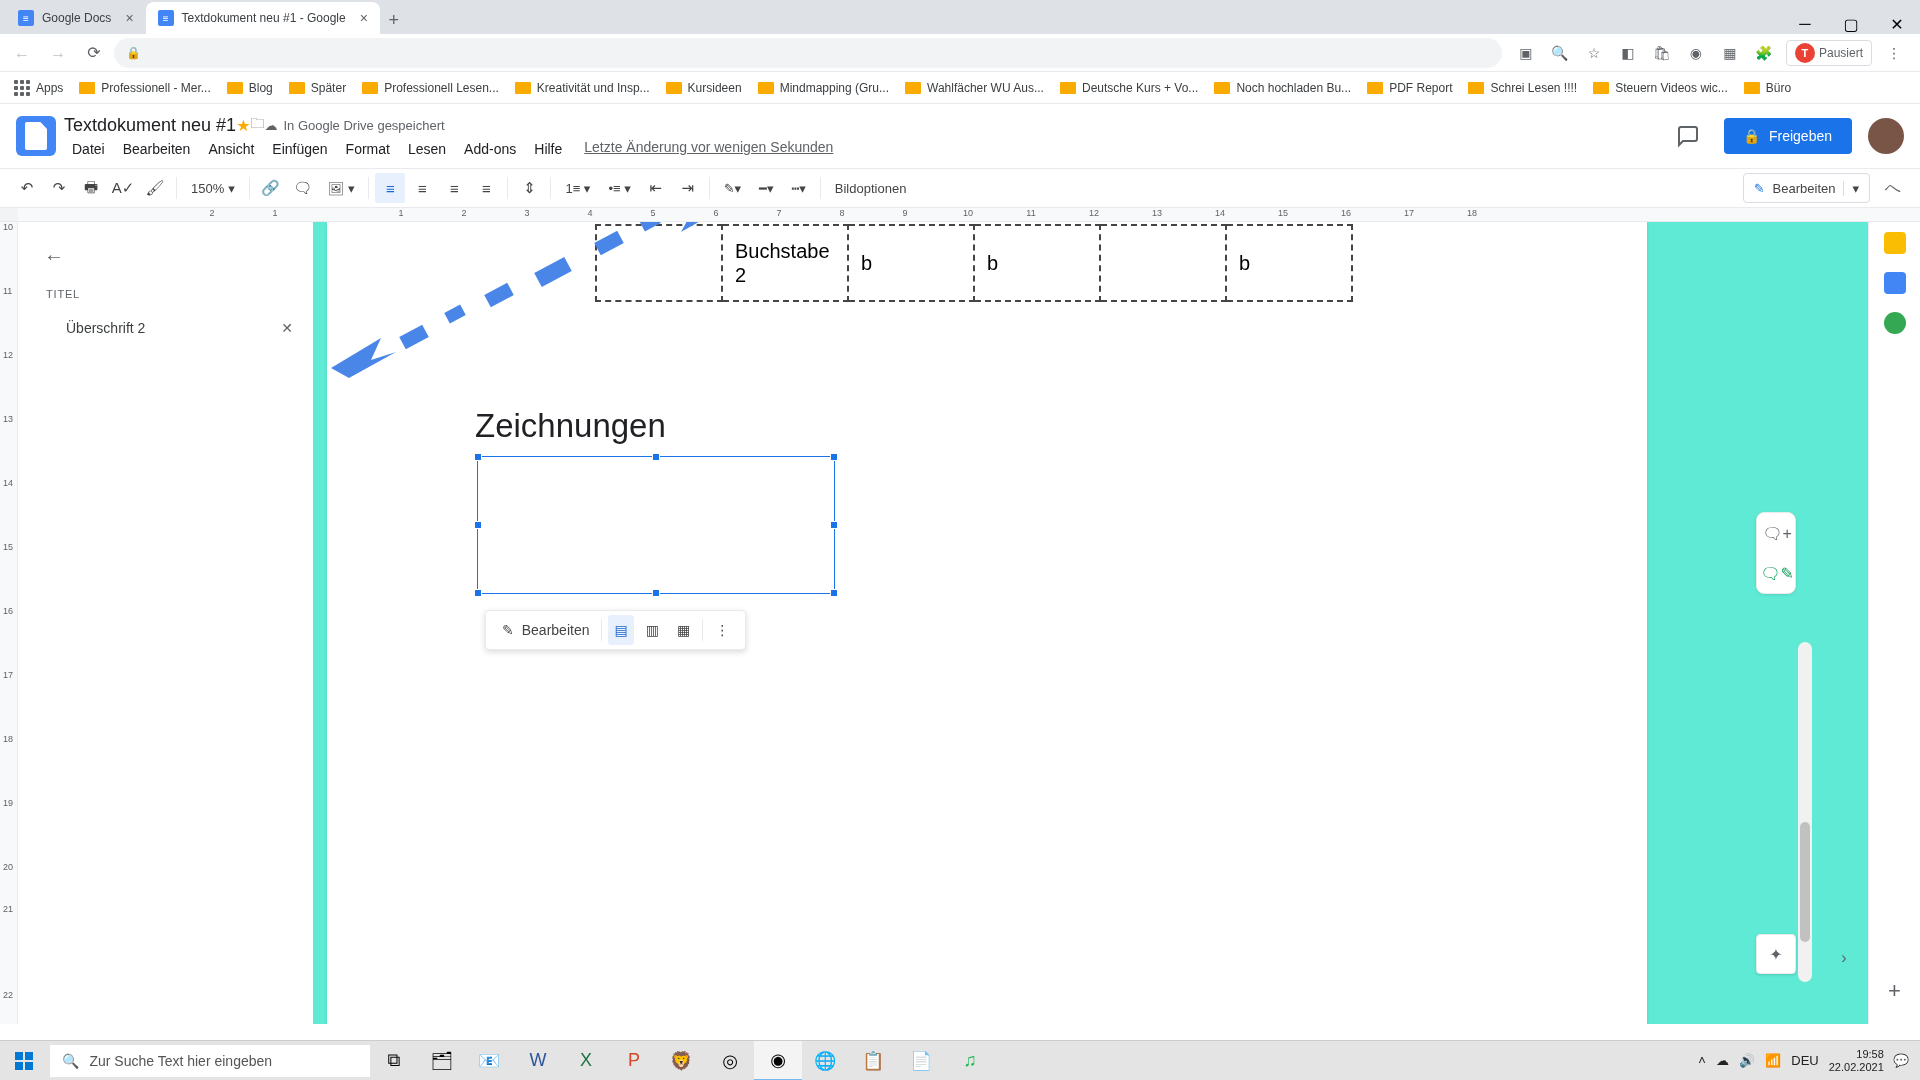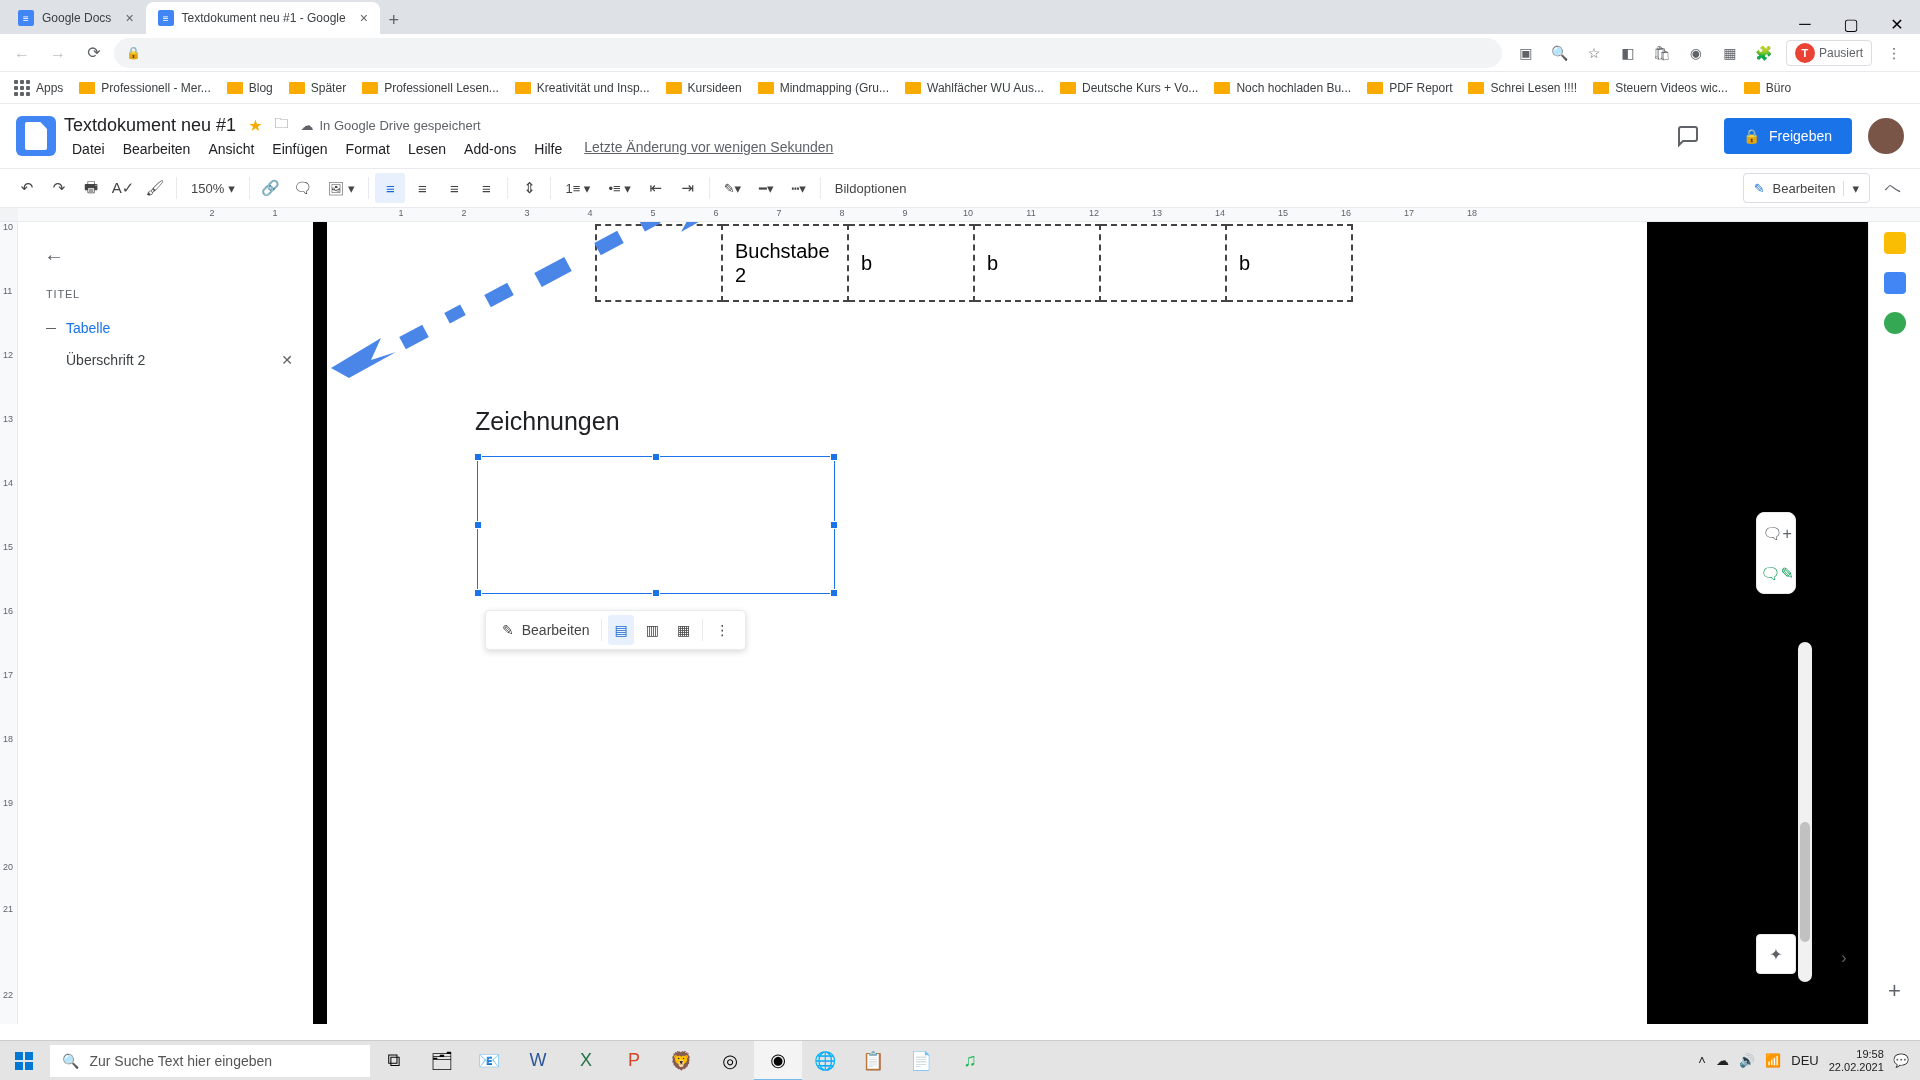--- a/index.html
+++ b/index.html
@@ -24,21 +24,21 @@
 .bookmarks .bm { display: flex; align-items: center; gap: 6px; padding: 4px 6px; white-space: nowrap; }
 .bookmarks .folder { width: 16px; height: 12px; background: #f9ab00; border-radius: 1px; }
 .bookmarks .appsgrid { width:16px; height:16px; display:grid; grid-template-columns:repeat(3,4px); grid-template-rows:repeat(3,4px); gap:2px; }
 .bookmarks .appsgrid span { background:#5f6368; border-radius:1px; }
 
 
 .docs-header { height: 64px; display: flex; align-items: center; padding: 0 16px; gap: 8px; }
 .docs-logo { width: 40px; height: 40px; background: #4285f4; border-radius: 6px; display: flex; align-items: center; justify-content: center; }
 .docs-logo::after { content: ""; width: 22px; height: 28px; background: #fff; border-radius: 2px; clip-path: polygon(0 0, 70% 0, 100% 25%, 100% 100%, 0 100%); }
 .docs-titlearea { flex: 1; display: flex; flex-direction: column; gap: 2px; }
-.doc-title-row { display: flex; align-items: center; gap: 12px; }
+.doc-title-row { display: flex; align-items: center; }
 .doc-title { font-size: 18px; color: #202124; }
 .star { color: #f9ab00; font-size: 16px; }
 .move-icon, .cloud-icon { color: #5f6368; font-size: 14px; }
 .save-status { font-size: 13px; color: #5f6368; display: flex; align-items: center; gap: 6px; }
 .menubar { display: flex; gap: 2px; font-size: 14px; color: #202124; }
 .menubar .mi { padding: 2px 8px; }
 .last-edit { color: #5f6368; text-decoration: underline; margin-left: 12px; font-size: 14px; }
 .docs-header-right { display: flex; align-items: center; gap: 16px; }
 .comment-btn { width: 40px; height: 40px; display: flex; align-items: center; justify-content: center; color: #5f6368; }
 .share-btn { background: #1a73e8; color: #fff; border-radius: 4px; height: 36px; padding: 0 20px; display: flex; align-items: center; gap: 8px; font-size: 14px; font-weight: 500; }
@@ -65,35 +65,35 @@
 .main { display: flex; height: calc(100% - 238px - 40px); }
 .vruler { width: 18px; background: #f8f9fa; border-right: 1px solid #e8eaed; position: relative; font-size: 9px; color: #5f6368; }
 .vruler .vt { position: absolute; left: 3px; }
 .outline { width: 295px; padding: 16px 12px 0 20px; }
 .outline-back { width: 32px; height: 32px; display: flex; align-items: center; justify-content: center; color: #5f6368; font-size: 20px; }
 .outline-title { font-size: 11px; color: #5f6368; letter-spacing: 0.8px; margin: 18px 0 12px 8px; }
 .outline-item { display: flex; align-items: center; padding: 8px 8px; font-size: 14px; color: #3c4043; border-radius: 0 16px 16px 0; position: relative; }
 .outline-item.active { color: #1a73e8; }
 .outline-item .line { width: 10px; height: 1px; background: #5f6368; margin-right: 10px; }
 .outline-item .rm { margin-left: auto; color: #5f6368; font-size: 14px; }
-.doc-area { flex: 1; background: #000000; position: relative; overflow: hidden; text-decoration: underline; }
+.doc-area { flex: 1; background: #5eead4; position: relative; overflow: hidden; text-decoration: underline; }
 .page { position: absolute; left: 14px; top: 0; width: 1320px; height: 1000px; background: #fff; box-shadow: 0 1px 3px rgba(0,0,0,0.1); }
 
 
 .tblfrag { position: absolute; left: 268px; top: 2px; display: flex; }
 .tblcell { border: 2px dashed #444; height: 78px; display: flex; align-items: center; padding: 0 12px; font-size: 20px; color: #000; }
 .tblcell.c1 { width: 128px; }
 .tblcell.c2 { width: 126px; border-left: none; }
 .tblcell.c3 { width: 126px; border-left: none; }
 .tblcell.c4 { width: 126px; border-left: none; }
 .tblcell.c5 { width: 126px; border-left: none; }
 .tblcell.c6 { width: 126px; border-left: none; }
 
 
-.heading { position: absolute; left: 148px; top: 185px; font-size: 25px; color: #202124; font-weight: 400; }
+.heading { position: absolute; left: 148px; top: 185px; font-size: 33px; color: #202124; font-weight: 400; }
 
 
 .drawing-sel { position: absolute; left: 150px; top: 234px; width: 358px; height: 138px; border: 1px solid #1a73e8; }
 .handle { position: absolute; width: 8px; height: 8px; background: #1a73e8; border: 1px solid #fff; }
 .handle.tl { left: -4px; top: -4px; }
 .handle.tm { left: 50%; top: -4px; margin-left: -4px; }
 .handle.tr { right: -4px; top: -4px; }
 .handle.ml { left: -4px; top: 50%; margin-top: -4px; }
 .handle.mr { right: -4px; top: 50%; margin-top: -4px; }
 .handle.bl { left: -4px; bottom: -4px; }
@@ -374,24 +374,20 @@
       <span class="vt" style="top: 448px;">17</span>
       <span class="vt" style="top: 512px;">18</span>
       <span class="vt" style="top: 576px;">19</span>
       <span class="vt" style="top: 640px;">20</span>
       <span class="vt" style="top: 682px;">21</span>
       <span class="vt" style="top: 768px;">22</span>
     </div>
   <div class="outline">
     <div class="outline-back">←</div>
     <div class="outline-title">TITEL</div>
-    <div class="outline-item active">
-      <span class="line"></span>
-      <span>Tabelle</span>
-    </div>
     <div class="outline-item">
       <span style="width:20px"></span>
       <span>Überschrift 2</span>
       <span class="rm">✕</span>
     </div>
   </div>
   <div class="doc-area">
     <div class="page">
 
       <div class="tblfrag">

